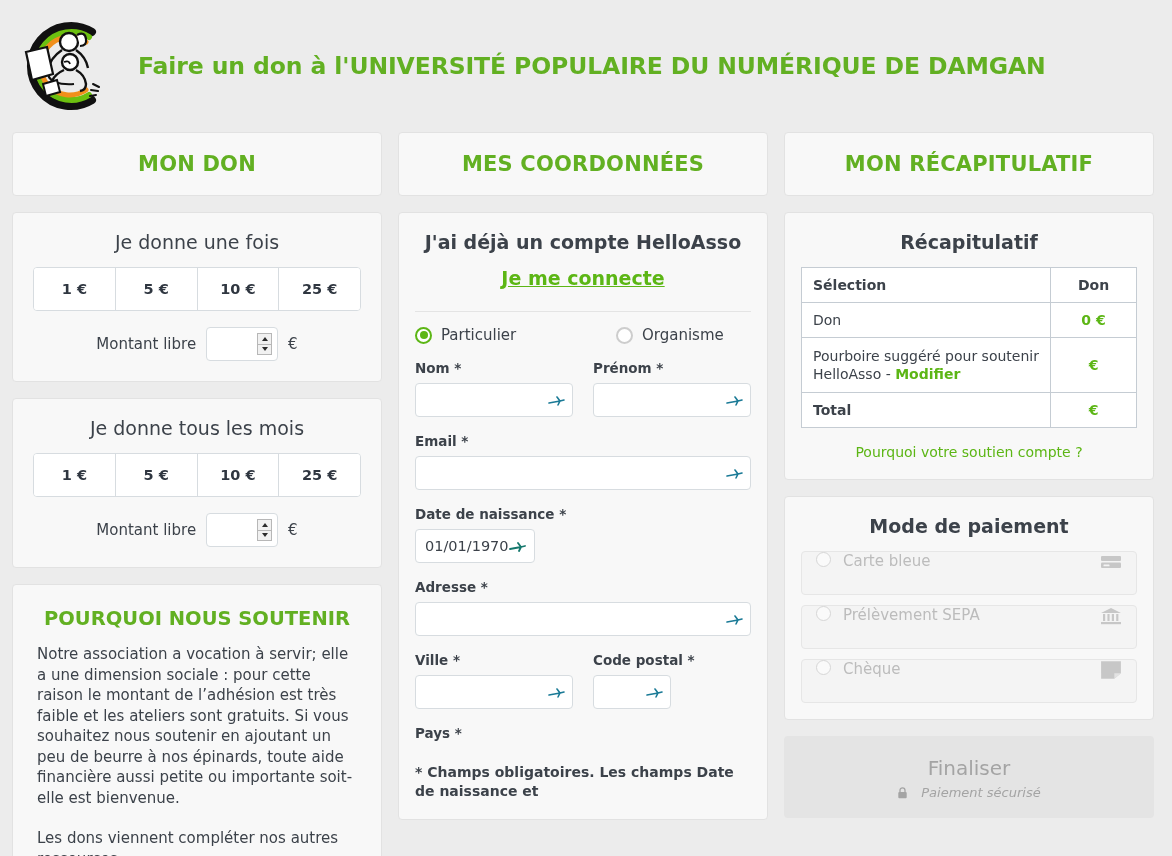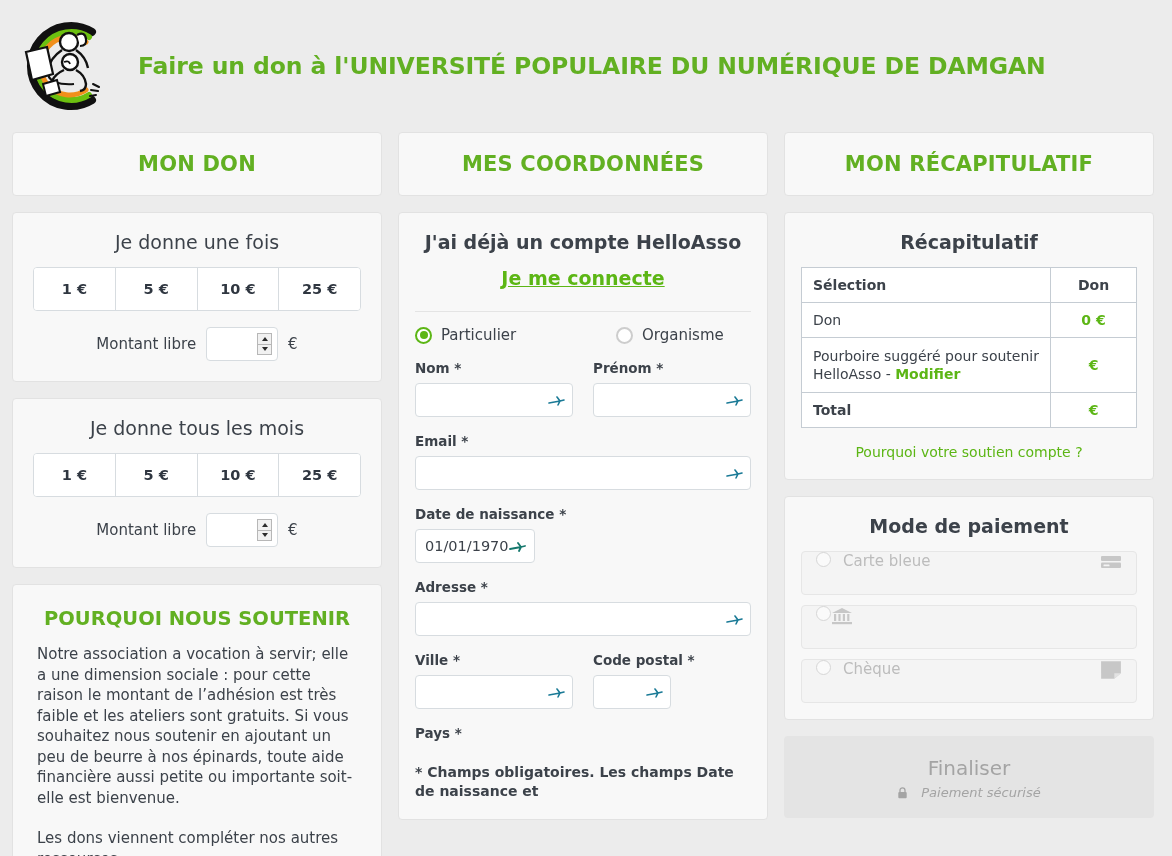--- a/index.html
+++ b/index.html
@@ -547,20 +547,21 @@
             <span class="pay-label">Carte bleue</span>
             <svg class="pay-icon" viewBox="0 0 22 16">
               <rect x="1" y="2" width="20" height="5" rx="1" fill="#b9b9b9"></rect>
               <rect x="1" y="8.5" width="20" height="5.5" rx="1" fill="#b9b9b9"></rect>
               <rect x="3.5" y="10.5" width="6" height="1.8" rx="0.6" fill="#f4f4f4"></rect>
             </svg>
           </div>
 
           <div class="pay-opt">
             <span class="pay-radio"></span>
+            <span class="pay-label">Prélèvement SEPA</span>
             <svg class="pay-icon" viewBox="0 0 22 18">
               <polygon points="11,1 21,6 1,6" fill="#b9b9b9"></polygon>
               <rect x="3" y="7" width="2.2" height="7" fill="#b9b9b9"></rect>
               <rect x="7.4" y="7" width="2.2" height="7" fill="#b9b9b9"></rect>
               <rect x="11.8" y="7" width="2.2" height="7" fill="#b9b9b9"></rect>
               <rect x="16.2" y="7" width="2.2" height="7" fill="#b9b9b9"></rect>
               <rect x="1" y="15" width="20" height="2.2" fill="#b9b9b9"></rect>
             </svg>
           </div>
 

